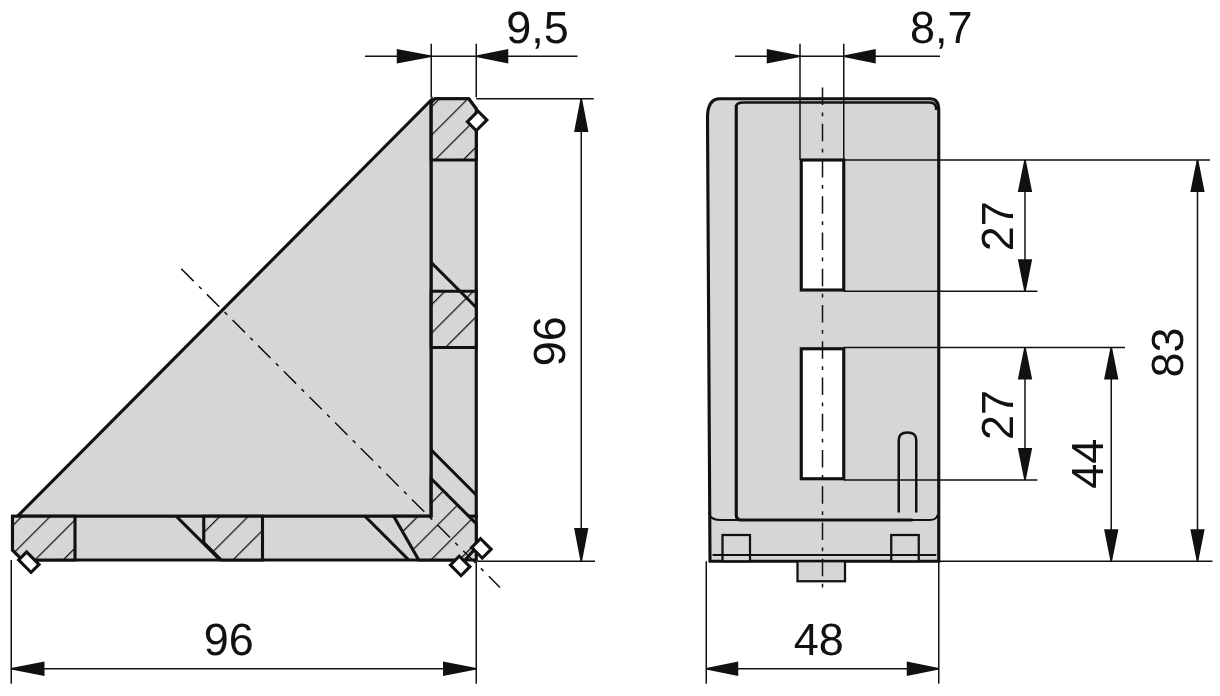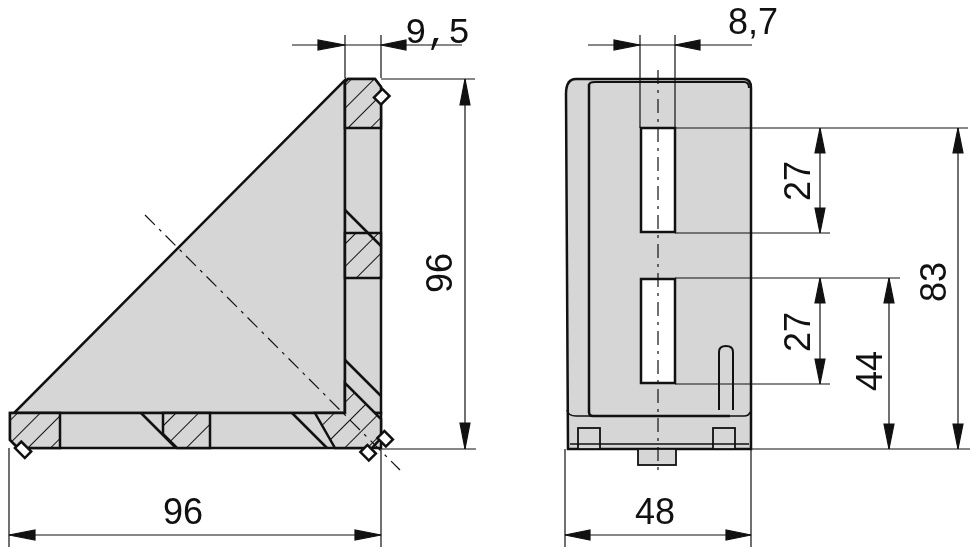--- a/index.html
+++ b/index.html
@@ -125,21 +125,21 @@
     <polygon points="958,449 953,424 963,424"></polygon>
 
     <line x1="565" y1="449" x2="565" y2="547"></line>
     <line x1="751" y1="449" x2="751" y2="547"></line>
     <line x1="565" y1="535" x2="751" y2="535"></line>
     <polygon points="565,535 590,530 590,540"></polygon>
     <polygon points="751,535 726,530 726,540"></polygon>
   </g>
 </svg>
 
-<div class="lbl" style="left:405px; top:16px;font-family:Liberation Mono, monospace;">9,5</div>
+<div class="lbl" style="left:405px; top:4px;">9,5</div>
 <div class="lbl rot" style="left:420px; top:255px;">96</div>
 <div class="lbl" style="left:163px; top:494px;">96</div>
 
 <div class="lbl" style="left:728px; top:4px;">8,7</div>
 <div class="lbl rot" style="left:778px; top:163px;">27</div>
 <div class="lbl rot" style="left:778px; top:314px;">27</div>
 <div class="lbl rot" style="left:850px; top:353px;">44</div>
 <div class="lbl rot" style="left:914px; top:264px;">83</div>
 <div class="lbl" style="left:635px; top:494px;">48</div>
 

